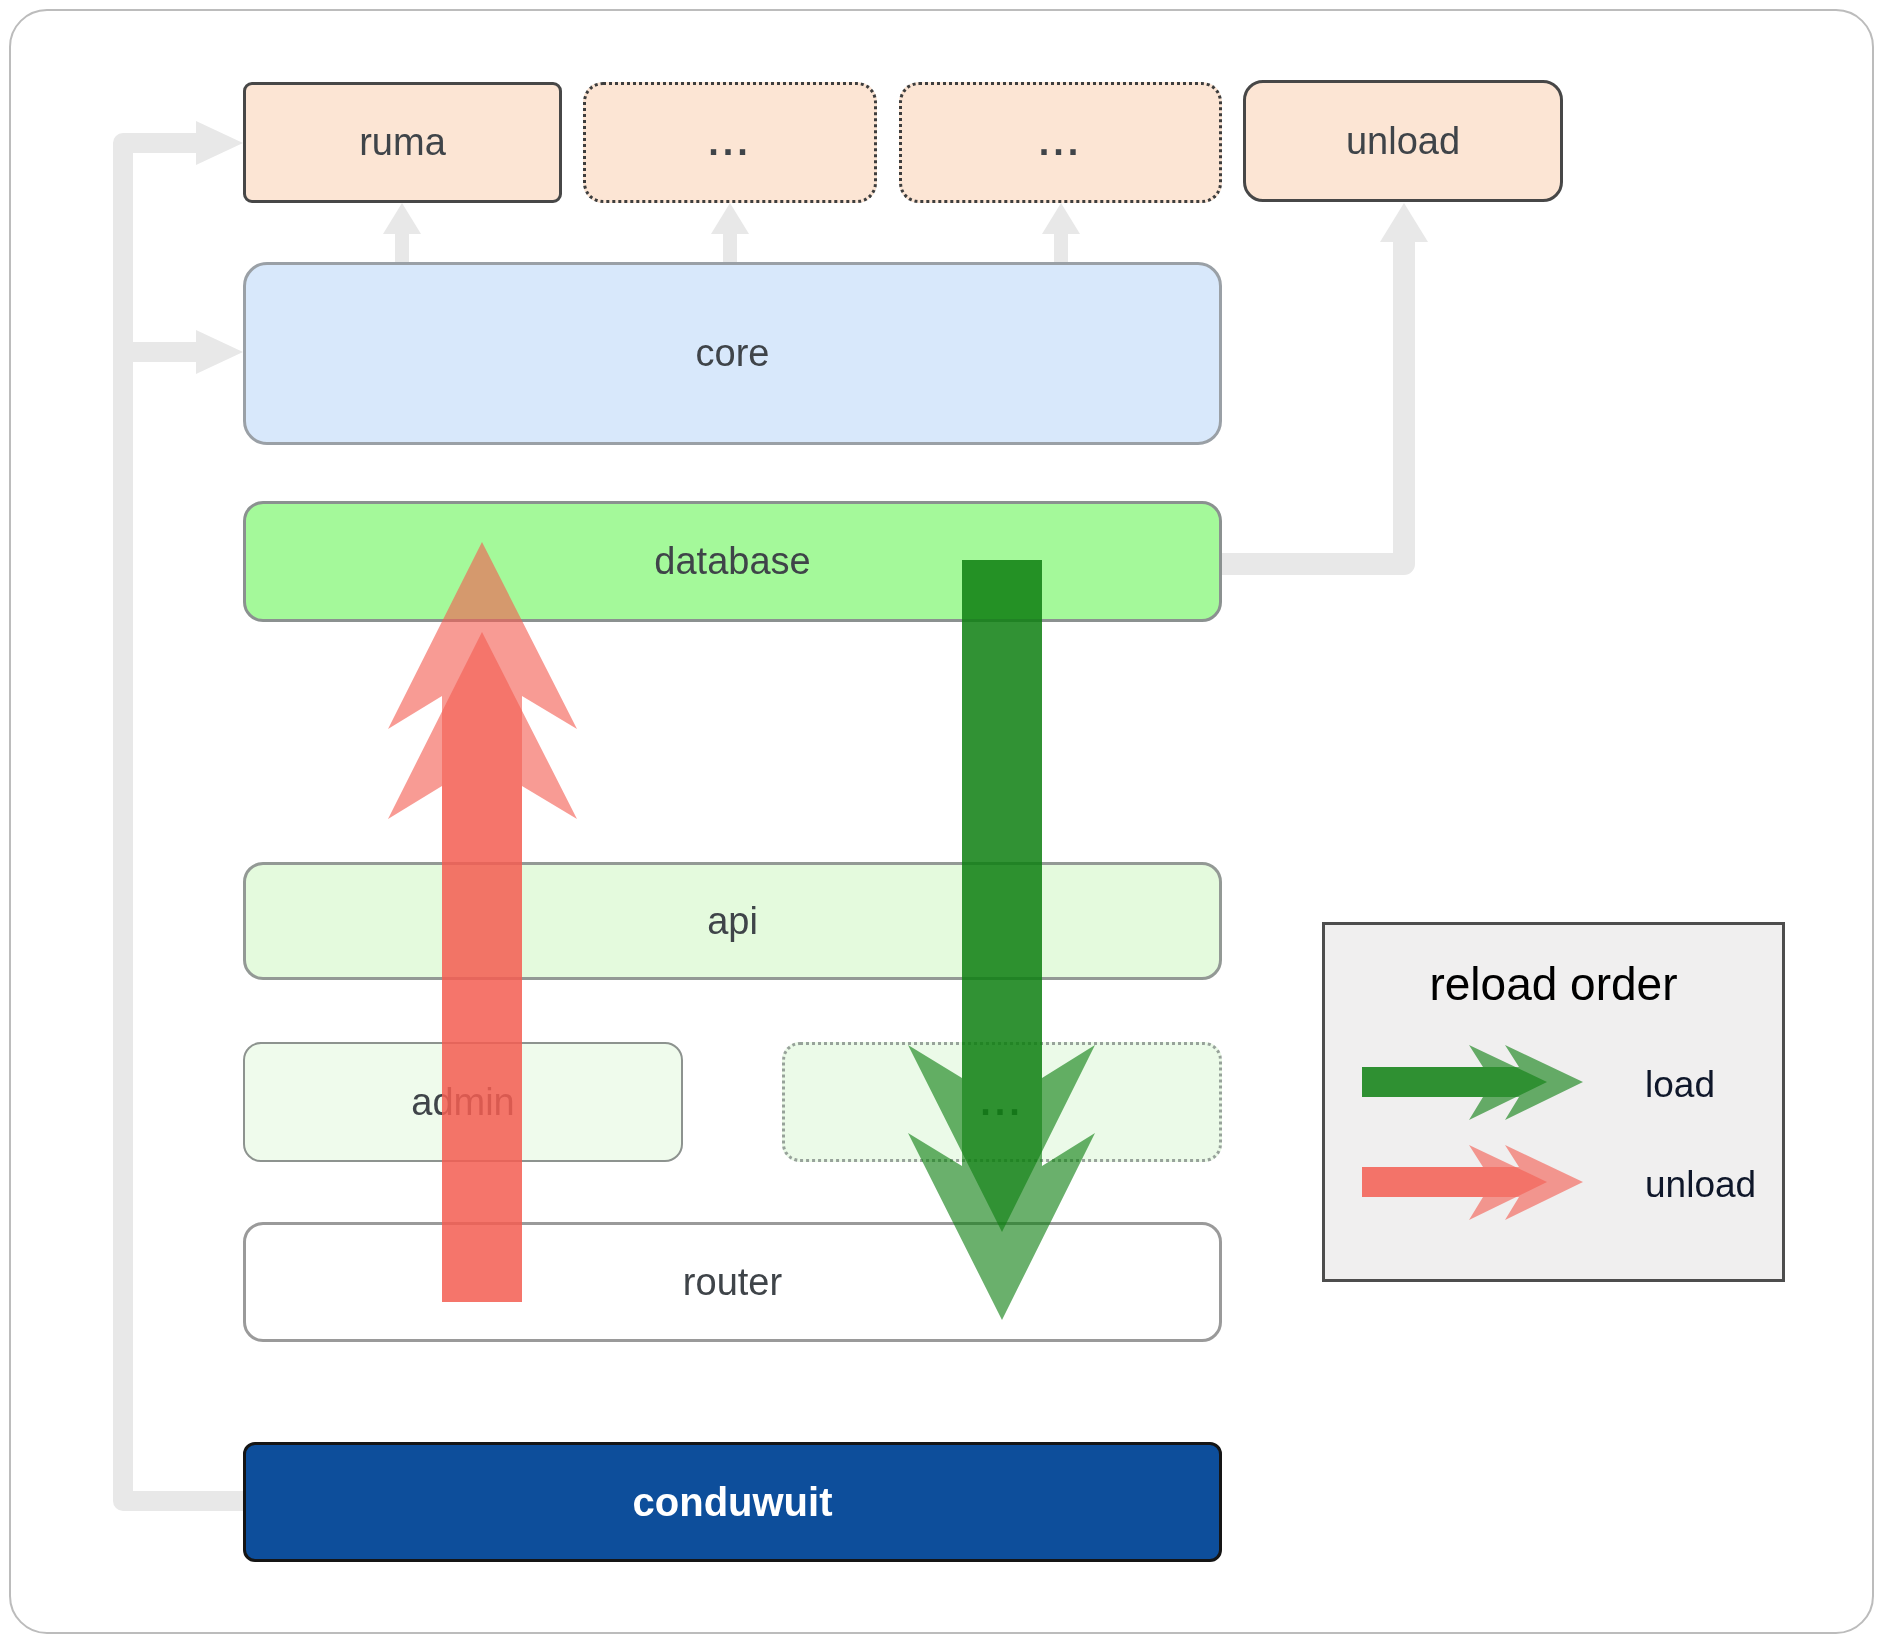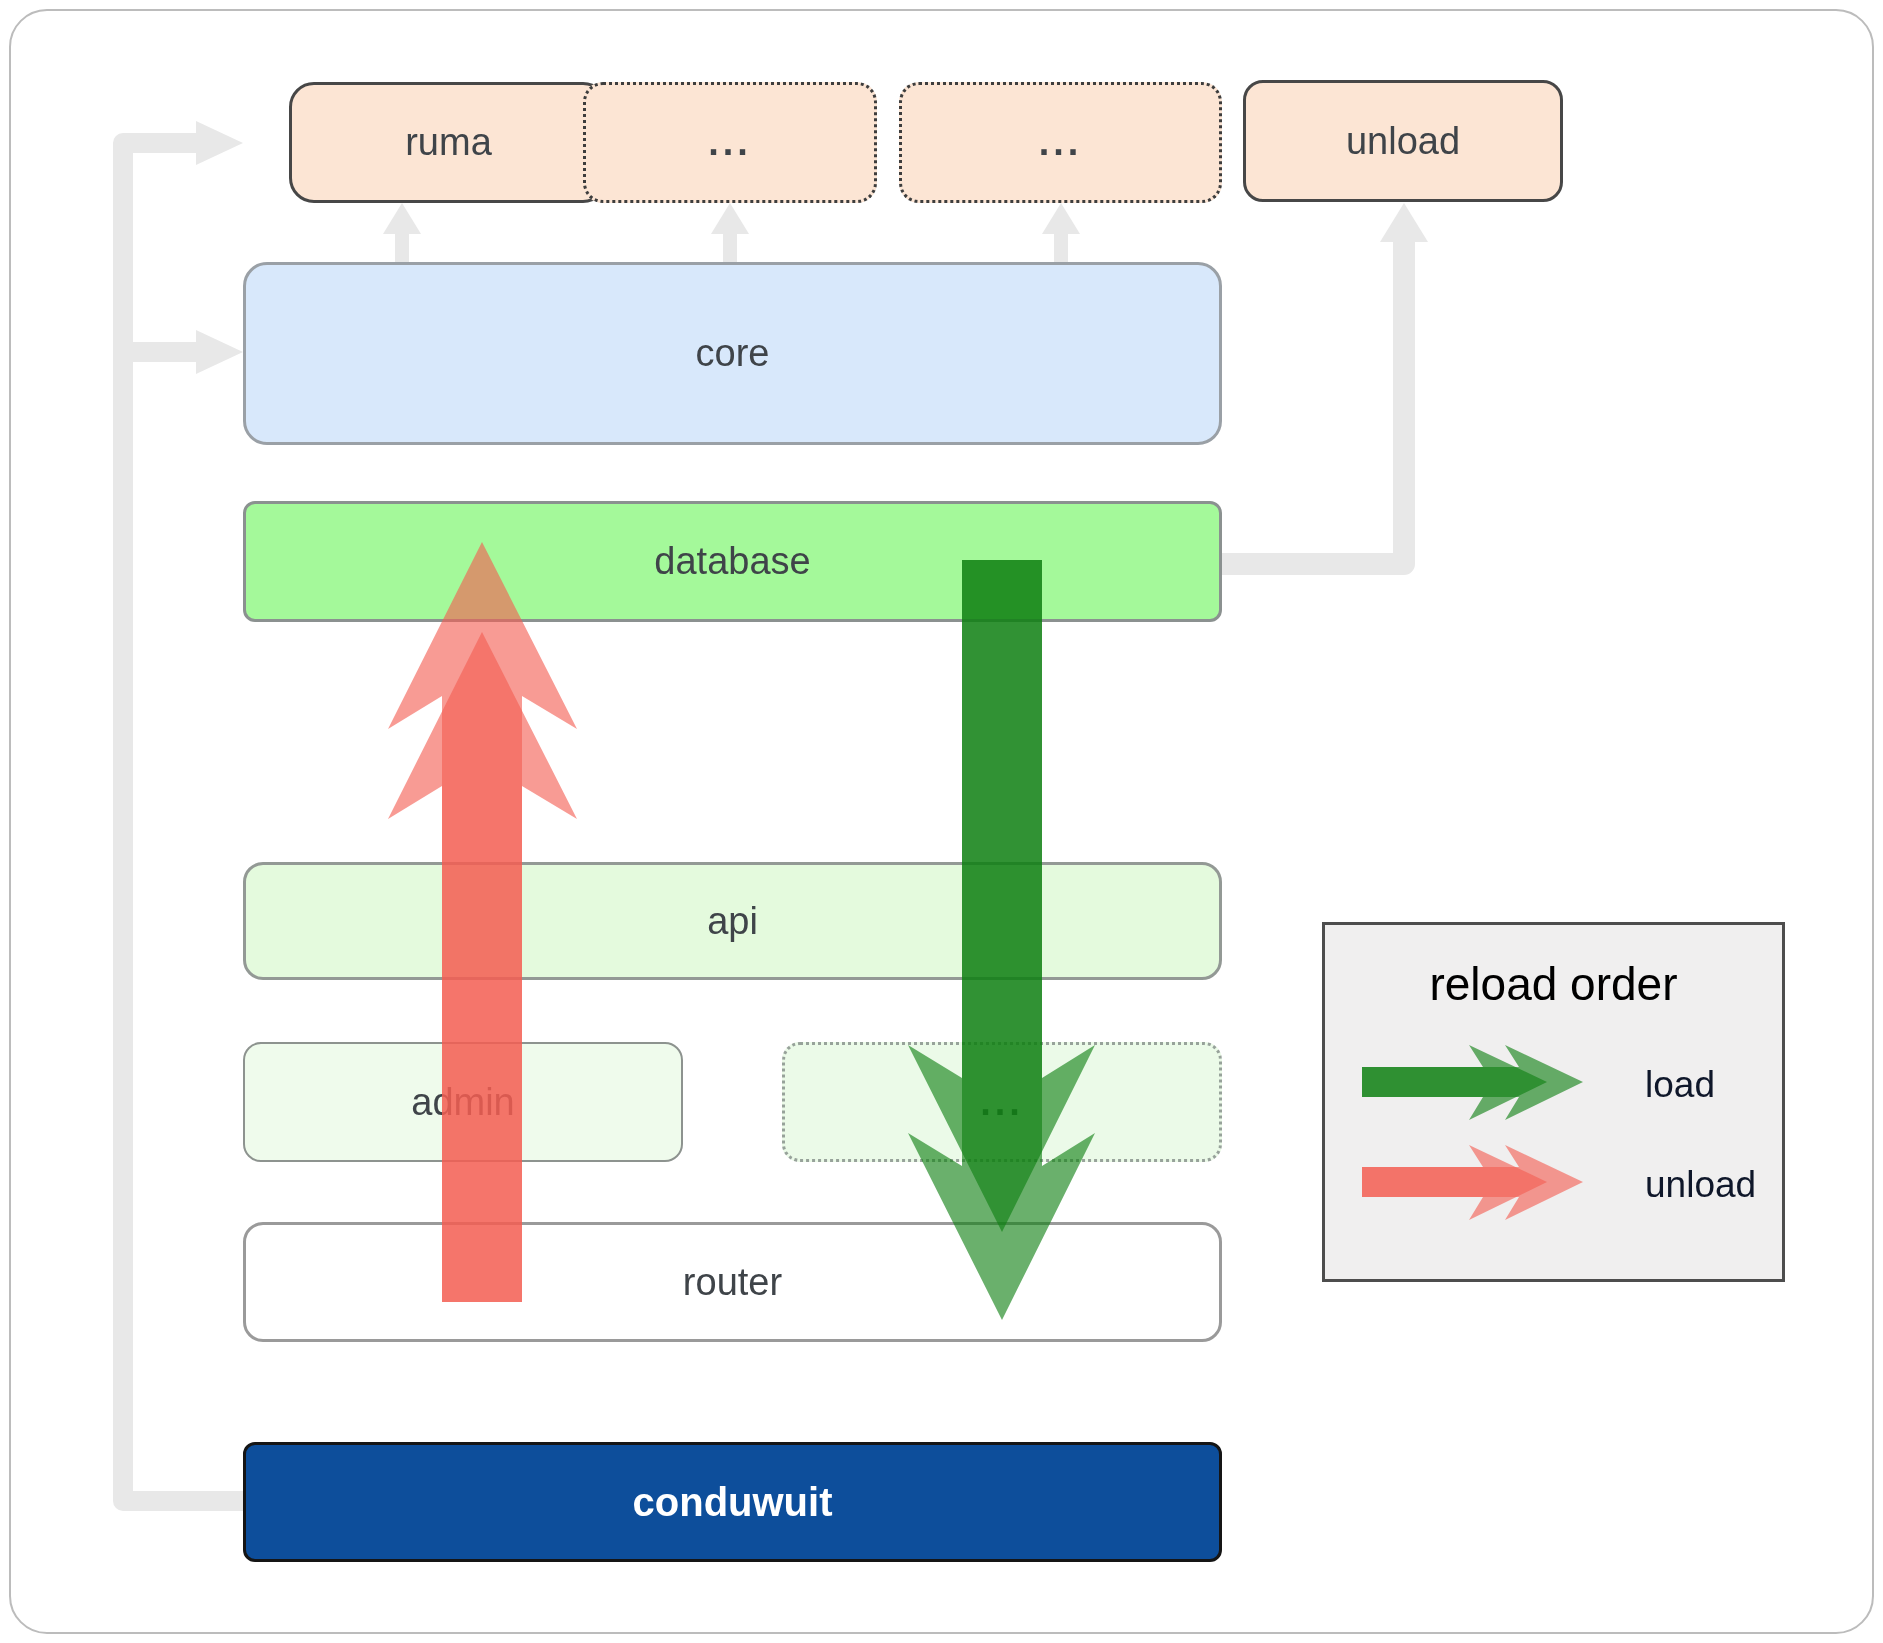--- a/index.html
+++ b/index.html
@@ -15,26 +15,26 @@
   .back-layer{z-index:1;}
   .node-layer{z-index:2;}
   .front-layer{z-index:3;pointer-events:none;}
 
   .node{
     position:absolute;display:flex;align-items:center;justify-content:center;
     box-sizing:border-box;font-size:38px;color:#3f4449;
   }
   .dots-label{font-weight:700;letter-spacing:4px;}
 
-  .n-ruma      {left:243px;top:82px;  width:319px;height:121px;background:var(--peach-fill);border:3px solid #474747;border-radius:25px;margin-left:46px;}
+  .n-ruma      {left:243px;top:82px;  width:319px;height:121px;background:var(--peach-fill);border:3px solid #474747;border-radius:9px;}
   .n-dots1     {left:583px;top:82px;  width:294px;height:121px;background:var(--peach-fill);border:3px dotted #3d3d3d;border-radius:20px;}
   .n-dots2     {left:899px;top:82px;  width:323px;height:121px;background:var(--peach-fill);border:3px dotted #3d3d3d;border-radius:20px;}
   .n-rocksdb   {left:1243px;top:80px; width:320px;height:122px;background:var(--peach-fill);border:3px solid #474747;border-radius:20px;}
   .n-core      {left:243px;top:262px; width:979px;height:183px;background:var(--core-fill);border:3px solid #9aa0a6;border-radius:24px;}
-  .n-database  {left:243px;top:501px; width:979px;height:121px;background:var(--database-fill);border:3px solid #8b9190;border-radius:12px;}
+  .n-database  {left:243px;top:501px; width:979px;height:121px;background:var(--database-fill);border:3px solid #8b9190;border-radius:20px;}
   .n-service   {left:243px;top:682px; width:979px;height:121px;background:var(--service-fill);border:3px solid #939995;border-radius:20px;}
   .n-api       {left:243px;top:862px; width:979px;height:118px;background:var(--api-fill);border:3px solid #939995;border-radius:20px;}
   .n-admin     {left:243px;top:1042px;width:440px;height:120px;background:var(--admin-fill);border:2px solid #8d938f;border-radius:18px;}
   .n-admin-dots{left:782px;top:1042px;width:440px;height:120px;background:var(--admin-dots-fill);border:3px dotted #97a29a;border-radius:18px;}
   .n-router    {left:243px;top:1222px;width:979px;height:120px;background:var(--router-fill);border:3px solid #9a9a9a;border-radius:20px;}
   .n-conduwuit {left:243px;top:1442px;width:979px;height:120px;background:var(--conduwuit-fill);border:3px solid #151515;border-radius:12px;}
   .n-conduwuit .lbl{color:#ffffff;font-weight:700;font-size:40px;}
 
   .legend{
     position:absolute;left:1322px;top:922px;width:463px;height:360px;

